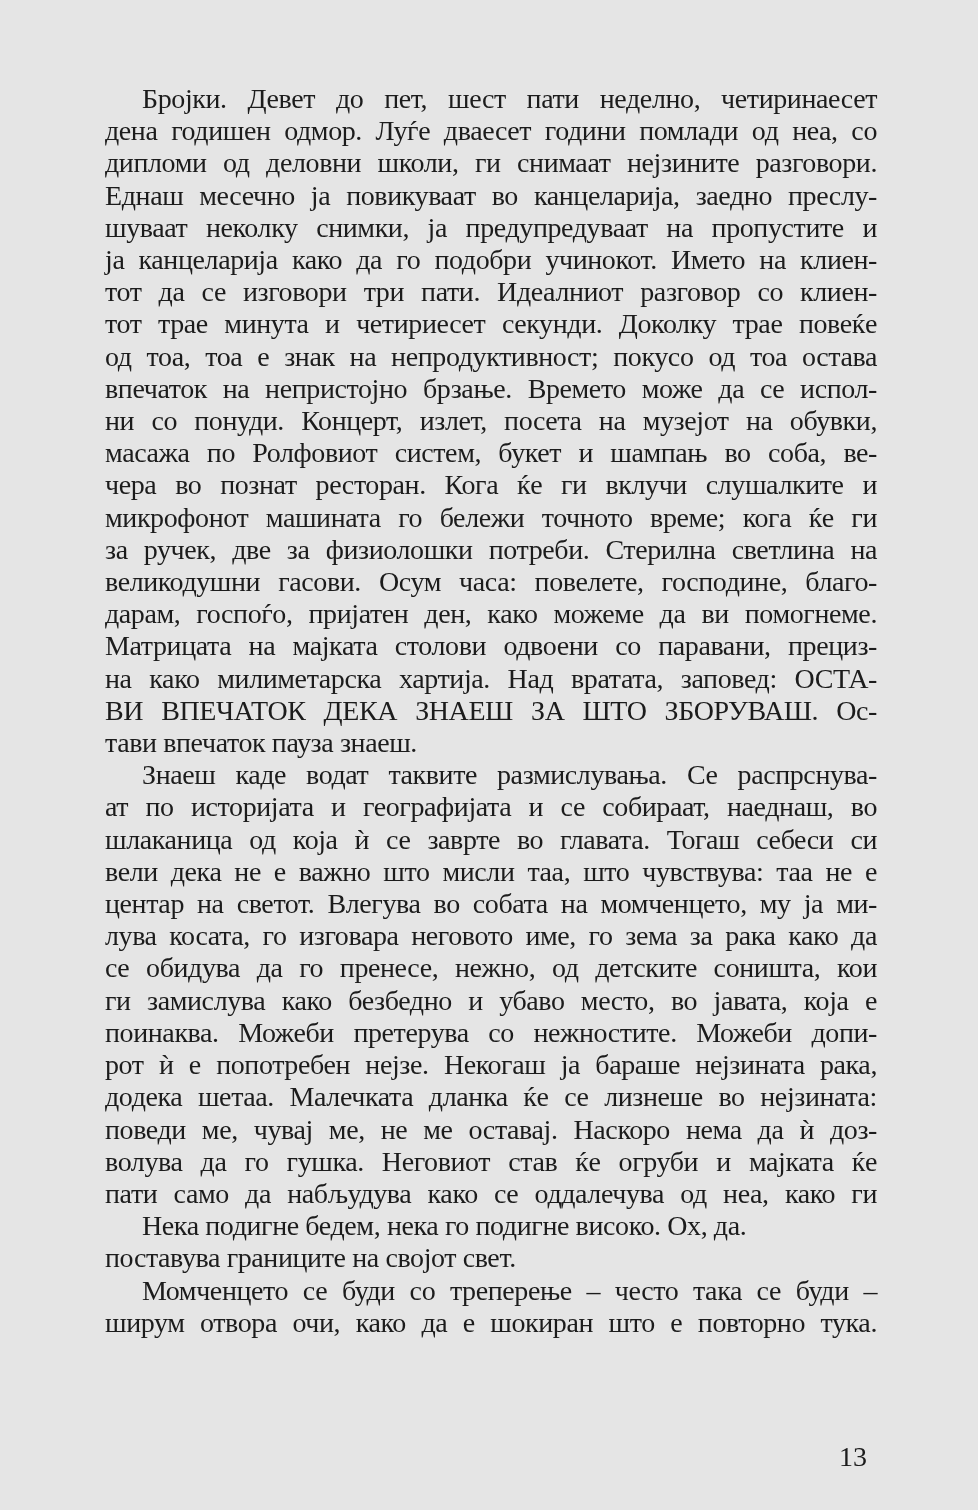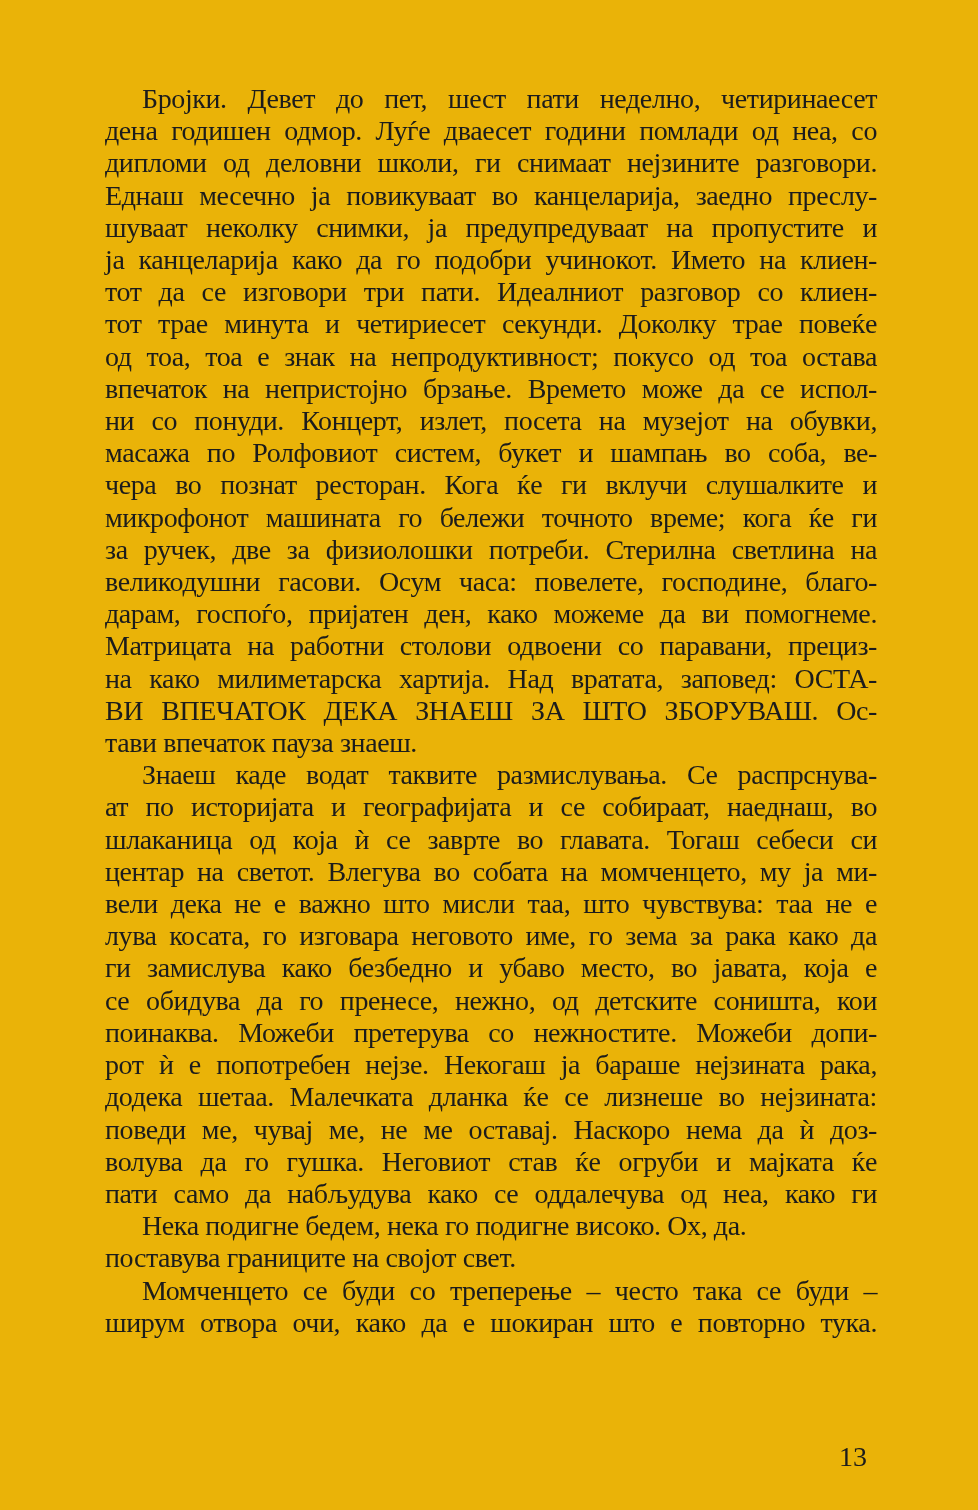--- a/index.html
+++ b/index.html
@@ -4,21 +4,21 @@
 <style>
   html, body {
     margin: 0;
     padding: 0;
     background: #ffffff;
   }
   .page {
     position: relative;
     width: 978px;
     height: 1510px;
-    background: #eab308;
+    background: #e5e5e5;
     font-family: "Liberation Serif", "DejaVu Serif", serif;
     color: #1c1c1c;
     overflow: hidden;
   }
   .text-block {
     position: absolute;
     left: 105px;
     top: 83px;
     width: 772px;
   }
@@ -60,32 +60,32 @@
       <div class="line">тот трае минута и четириесет секунди. Доколку трае повеќе</div>
       <div class="line">од тоа, тоа е знак на непродуктивност; покусо од тоа остава</div>
       <div class="line">впечаток на непристојно брзање. Времето може да се испол-</div>
       <div class="line">ни со понуди. Концерт, излет, посета на музејот на обувки,</div>
       <div class="line">масажа по Ролфовиот систем, букет и шампањ во соба, ве-</div>
       <div class="line">чера во познат ресторан. Кога ќе ги вклучи слушалките и</div>
       <div class="line">микрофонот машината го бележи точното време; кога ќе ги</div>
       <div class="line">за ручек, две за физиолошки потреби. Стерилна светлина на</div>
       <div class="line">великодушни гасови. Осум часа: повелете, господине, благо-</div>
       <div class="line">дарам, госпоѓо, пријатен ден, како можеме да ви помогнеме.</div>
-      <div class="line">Матрицата на работни столови одвоени со паравани, прециз-</div>
+      <div class="line">Матрицата на мајката столови одвоени со паравани, прециз-</div>
       <div class="line">на како милиметарска хартија. Над вратата, заповед: ОСТА-</div>
       <div class="line">ВИ ВПЕЧАТОК ДЕКА ЗНАЕШ ЗА ШТО ЗБОРУВАШ. Ос-</div>
       <div class="line lastline">тави впечаток пауза знаеш.</div>
       <div class="line first">Знаеш каде водат таквите размислувања. Се распрснува-</div>
       <div class="line">ат по историјата и географијата и се собираат, наеднаш, во</div>
       <div class="line">шлаканица од која ѝ се заврте во главата. Тогаш себеси си</div>
+      <div class="line">вели дека не е важно што мисли таа, што чувствува: таа не е</div>
       <div class="line">центар на светот. Влегува во собата на момченцето, му ја ми-</div>
-      <div class="line">вели дека не е важно што мисли таа, што чувствува: таа не е</div>
       <div class="line">лува косата, го изговара неговото име, го зема за рака како да</div>
+      <div class="line">се обидува да го пренесе, нежно, од детските соништа, кои</div>
       <div class="line">ги замислува како безбедно и убаво место, во јавата, која е</div>
-      <div class="line">се обидува да го пренесе, нежно, од детските соништа, кои</div>
       <div class="line">поинаква. Можеби претерува со нежностите. Можеби допи-</div>
       <div class="line">рот ѝ е попотребен нејзе. Некогаш ја бараше нејзината рака,</div>
       <div class="line">додека шетаа. Малечката дланка ќе се лизнеше во нејзината:</div>
       <div class="line">поведи ме, чувај ме, не ме оставај. Наскоро нема да ѝ доз-</div>
       <div class="line">волува да го гушка. Неговиот став ќе огруби и мајката ќе</div>
       <div class="line">пати само да набљудува како се оддалечува од неа, како ги</div>
       <div class="line first lastline">Нека подигне бедем, нека го подигне високо. Ох, да.</div>
       <div class="line lastline">поставува границите на својот свет.</div>
       <div class="line first">Момченцето се буди со треперење – често така се буди –</div>
       <div class="line">ширум отвора очи, како да е шокиран што е повторно тука.</div>

